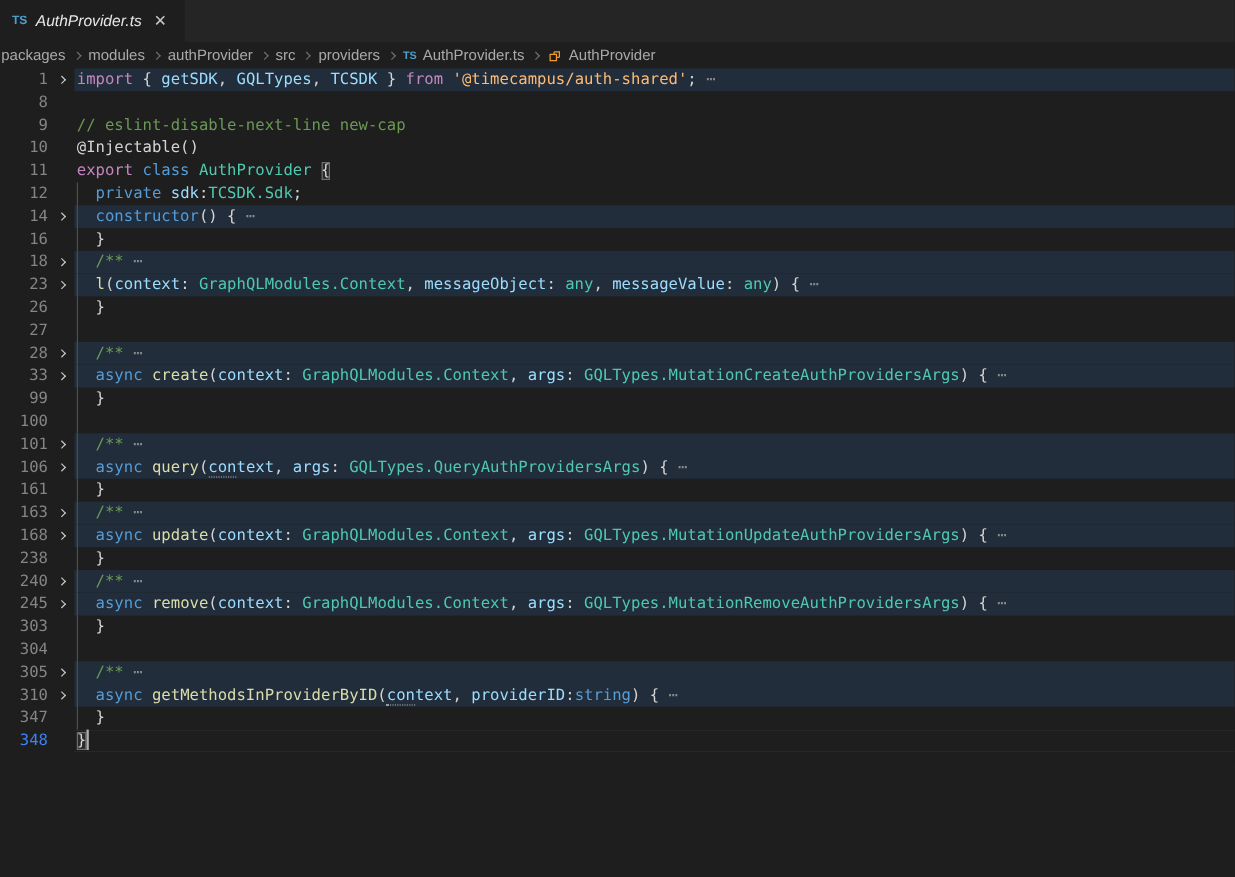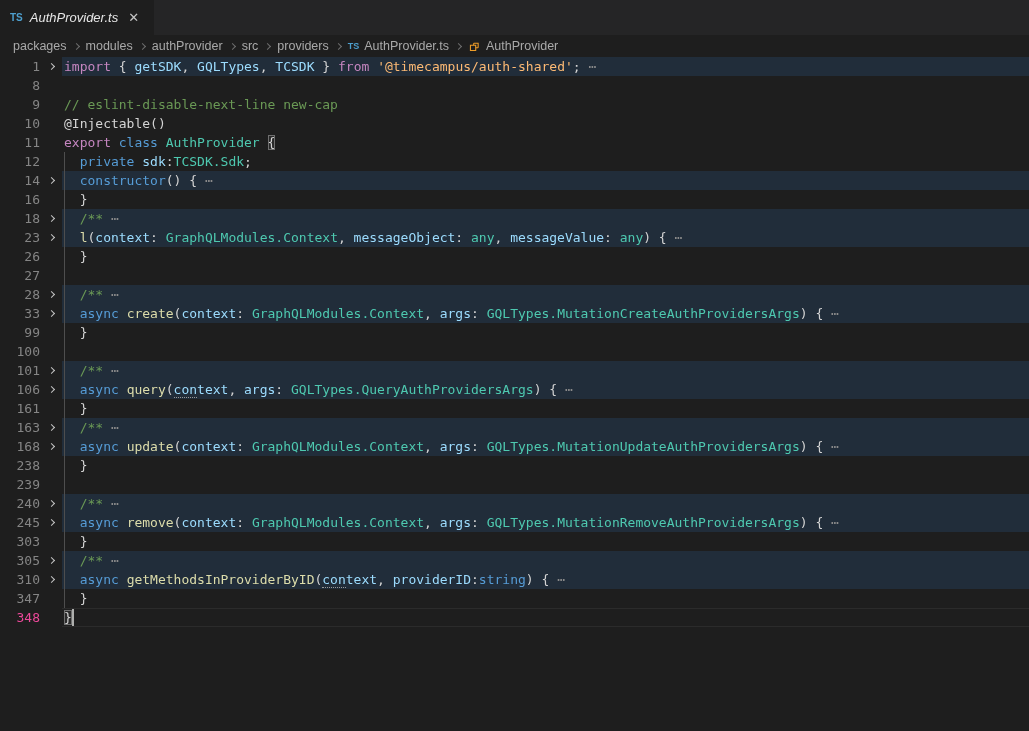--- a/index.html
+++ b/index.html
@@ -7,37 +7,37 @@
   body { font-family:"DejaVu Sans Mono", monospace; }
 
   
   .tabbar { height:35px; background:#252526; display:flex; align-items:stretch; }
   .tab { background:#1e1e1e; display:flex; align-items:center; gap:7px; padding:0 12px 0 10px; min-width:146px; cursor:pointer; }
   .ts-badge { font-family:"Liberation Sans", sans-serif; font-weight:bold; font-size:10px; color:#4d9fce; letter-spacing:0; }
   .tab-title { font-family:"Liberation Sans", sans-serif; font-style:italic; font-size:13px; color:#e7e7e7; }
   .tab-close { color:#c5c5c5; font-size:13px; font-family:"Liberation Sans", sans-serif; padding:2px 3px; cursor:pointer; }
 
   
-  .breadcrumb { height:22px; background:#1e1e1e; display:flex; align-items:center; padding-left:13px; gap:6px;
+  .breadcrumb { height:22px; background:#1e1e1e; display:flex; align-items:center; padding-left:1px; gap:6px;
                 font-family:"Liberation Sans", sans-serif; font-size:12.5px; color:#a9a9a9; }
   .crumb { cursor:pointer; display:flex; align-items:center; gap:5px; }
   .crumb-sep { width:5px; height:5px; border-right:1.4px solid #6e6e6e; border-bottom:1.4px solid #6e6e6e;
                transform:rotate(-45deg); margin:0 1px; }
   .crumb .ts-badge { font-size:9px; }
 
   
   .editor { position:relative; background:#1e1e1e; }
   .row { display:flex; height:19px; line-height:19px; font-size:13px; white-space:pre; }
   .gutter { width:62px; flex:none; display:flex; align-items:center; }
   .num { width:40px; text-align:right; color:#858585; font-size:13px; cursor:default; }
   .chev-box { width:22px; display:flex; justify-content:center; align-items:center; cursor:pointer; }
   .chev { width:5px; height:5px; border-right:1.5px solid #c5c5c5; border-bottom:1.5px solid #c5c5c5; transform:rotate(-45deg); }
   .code { flex:1 1 auto; position:relative; padding-left:2px; color:#d4d4d4; cursor:text; }
   .row.hl .code { background:#212d3a; }
-  .row.cur .num { color:#ec4899; }
+  .row.cur .num { color:#3b82f6; }
   .row.cur .code { box-shadow: inset 0 1px 0 #2b2b2b, inset 0 -1px 0 #2b2b2b; }
   .guide { position:absolute; left:2px; top:0; bottom:0; width:1px; background:#4e4e4e; }
 
   
   .k { color:#c586c0; }            
   .b { color:#569cd6; }            
   .t { color:#4ec9b0; }            
   .v { color:#9cdcfe; }            
   .vu { color:#9cdcfe; border-bottom:1px dotted #999999; } 
   .f { color:#dcdcaa; }            
@@ -103,21 +103,21 @@
     <div class="row hl"><div class="gutter"><div class="num">28</div><div class="chev-box"><span class="chev"></span></div></div><div class="code"><span class="guide"></span><span class="p">  </span><span class="c">/**</span><span class="e"> ⋯</span></div></div>
     <div class="row hl"><div class="gutter"><div class="num">33</div><div class="chev-box"><span class="chev"></span></div></div><div class="code"><span class="guide"></span><span class="p">  </span><span class="b">async</span><span class="p"> </span><span class="f">create</span><span class="p">(</span><span class="v">context</span><span class="p">: </span><span class="t">GraphQLModules.Context</span><span class="p">, </span><span class="v">args</span><span class="p">: </span><span class="t">GQLTypes.MutationCreateAuthProvidersArgs</span><span class="p">) { </span><span class="e">⋯</span></div></div>
     <div class="row"><div class="gutter"><div class="num">99</div><div class="chev-box"></div></div><div class="code"><span class="guide"></span><span class="p">  }</span></div></div>
     <div class="row"><div class="gutter"><div class="num">100</div><div class="chev-box"></div></div><div class="code"><span class="guide"></span></div></div>
     <div class="row hl"><div class="gutter"><div class="num">101</div><div class="chev-box"><span class="chev"></span></div></div><div class="code"><span class="guide"></span><span class="p">  </span><span class="c">/**</span><span class="e"> ⋯</span></div></div>
     <div class="row hl"><div class="gutter"><div class="num">106</div><div class="chev-box"><span class="chev"></span></div></div><div class="code"><span class="guide"></span><span class="p">  </span><span class="b">async</span><span class="p"> </span><span class="f">query</span><span class="p">(</span><span class="vu">con</span><span class="v">text</span><span class="p">, </span><span class="v">args</span><span class="p">: </span><span class="t">GQLTypes.QueryAuthProvidersArgs</span><span class="p">) { </span><span class="e">⋯</span></div></div>
     <div class="row"><div class="gutter"><div class="num">161</div><div class="chev-box"></div></div><div class="code"><span class="guide"></span><span class="p">  }</span></div></div>
     <div class="row hl"><div class="gutter"><div class="num">163</div><div class="chev-box"><span class="chev"></span></div></div><div class="code"><span class="guide"></span><span class="p">  </span><span class="c">/**</span><span class="e"> ⋯</span></div></div>
     <div class="row hl"><div class="gutter"><div class="num">168</div><div class="chev-box"><span class="chev"></span></div></div><div class="code"><span class="guide"></span><span class="p">  </span><span class="b">async</span><span class="p"> </span><span class="f">update</span><span class="p">(</span><span class="v">context</span><span class="p">: </span><span class="t">GraphQLModules.Context</span><span class="p">, </span><span class="v">args</span><span class="p">: </span><span class="t">GQLTypes.MutationUpdateAuthProvidersArgs</span><span class="p">) { </span><span class="e">⋯</span></div></div>
     <div class="row"><div class="gutter"><div class="num">238</div><div class="chev-box"></div></div><div class="code"><span class="guide"></span><span class="p">  }</span></div></div>
-    <div class="row"><div class="gutter"><div class="num">239</div><div class="chev-box"></div></div><div class="code"><span class="guide"></span></div></div>
     <div class="row hl"><div class="gutter"><div class="num">240</div><div class="chev-box"><span class="chev"></span></div></div><div class="code"><span class="guide"></span><span class="p">  </span><span class="c">/**</span><span class="e"> ⋯</span></div></div>
     <div class="row hl"><div class="gutter"><div class="num">245</div><div class="chev-box"><span class="chev"></span></div></div><div class="code"><span class="guide"></span><span class="p">  </span><span class="b">async</span><span class="p"> </span><span class="f">remove</span><span class="p">(</span><span class="v">context</span><span class="p">: </span><span class="t">GraphQLModules.Context</span><span class="p">, </span><span class="v">args</span><span class="p">: </span><span class="t">GQLTypes.MutationRemoveAuthProvidersArgs</span><span class="p">) { </span><span class="e">⋯</span></div></div>
     <div class="row"><div class="gutter"><div class="num">303</div><div class="chev-box"></div></div><div class="code"><span class="guide"></span><span class="p">  }</span></div></div>
+    <div class="row"><div class="gutter"><div class="num">304</div><div class="chev-box"></div></div><div class="code"><span class="guide"></span></div></div>
     <div class="row hl"><div class="gutter"><div class="num">305</div><div class="chev-box"><span class="chev"></span></div></div><div class="code"><span class="guide"></span><span class="p">  </span><span class="c">/**</span><span class="e"> ⋯</span></div></div>
     <div class="row hl"><div class="gutter"><div class="num">310</div><div class="chev-box"><span class="chev"></span></div></div><div class="code"><span class="guide"></span><span class="p">  </span><span class="b">async</span><span class="p"> </span><span class="f">getMethodsInProviderByID</span><span class="p">(</span><span class="vu">con</span><span class="v">text</span><span class="p">, </span><span class="v">providerID</span><span class="p">:</span><span class="b">string</span><span class="p">) { </span><span class="e">⋯</span></div></div>
     <div class="row"><div class="gutter"><div class="num">347</div><div class="chev-box"></div></div><div class="code"><span class="guide"></span><span class="p">  }</span></div></div>
     <div class="row cur"><div class="gutter"><div class="num">348</div><div class="chev-box"></div></div><div class="code"><span class="m">}</span><span class="cursor"></span></div></div>
   </div>
 
 </body></html>

